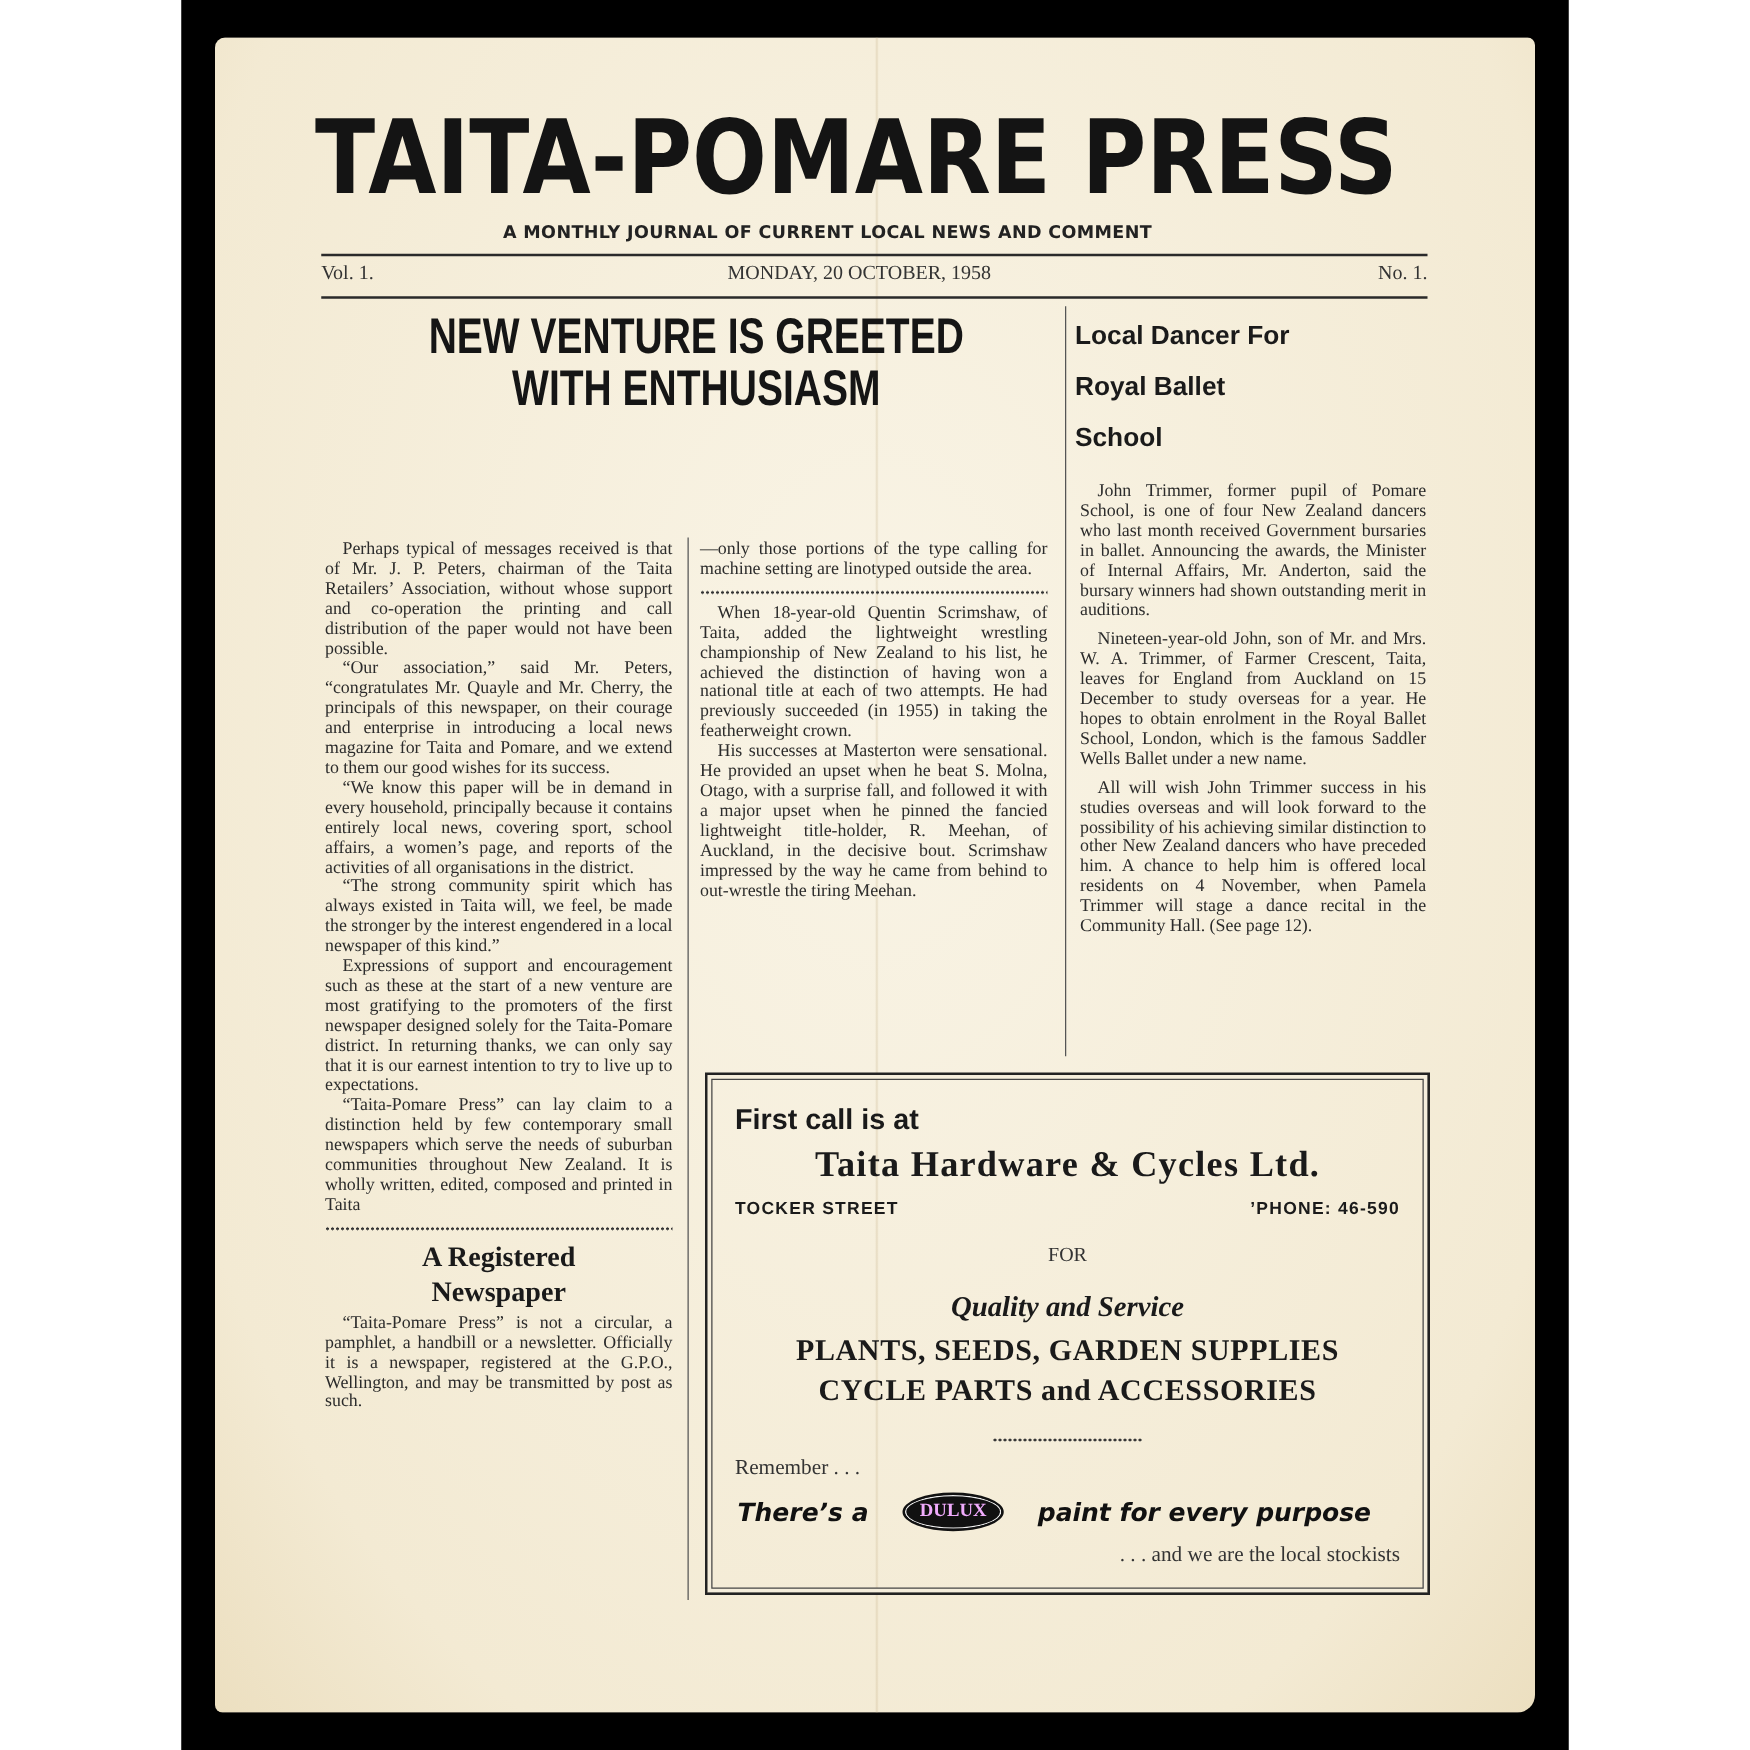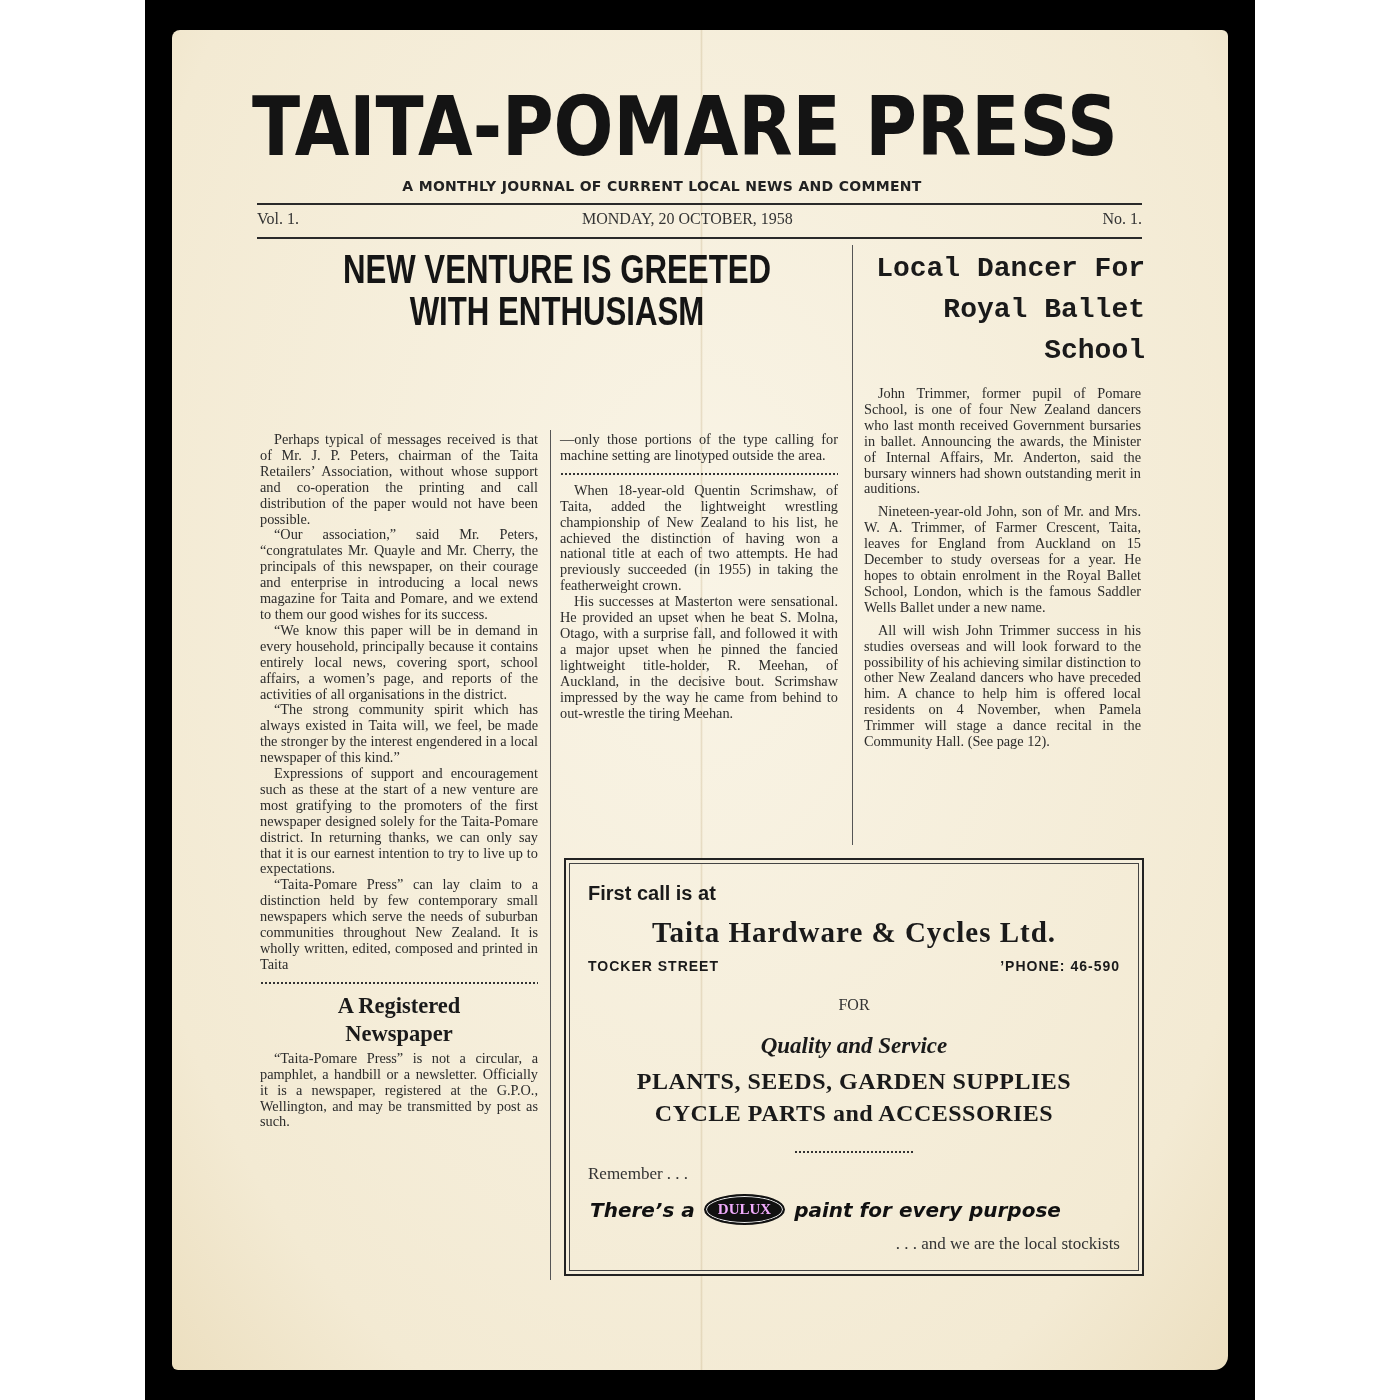--- a/index.html
+++ b/index.html
@@ -63,39 +63,39 @@
   .dots {
     height: 6px; margin: 7px 0 6px 0;
     background-image: radial-gradient(circle, #333 1px, transparent 1.3px);
     background-size: 4px 6px; background-repeat: repeat-x;
   }
   .subhead {
     font-family: "Liberation Serif", serif; font-weight: bold; font-size: 22.5px; line-height: 28px;
     text-align: center; color: #1a1a1a; margin: 4px 0 3px 0;
   }
   .headline-side {
-    position: absolute; left: 688px; top: 218px; width: 285px; text-align: right;
-    font-family: Liberation Mono, monospace; font-weight: bold; font-size: 28px; line-height: 41px; color: #1a1a1a;
+    position: absolute; left: 688px; top: 218px; width: 285px; text-align: left;
+    font-family: Liberation Sans, sans-serif; font-weight: bold; font-size: 21px; line-height: 41px; color: #1a1a1a;
   }
   .ad {
     position: absolute; left: 392px; top: 828px; width: 576px; height: 414px;
     border: 2px solid #222; box-shadow: inset 0 0 0 3px #f5eedc, inset 0 0 0 4px #444;
   }
   .ad .line { position: absolute; left: 0; width: 100%; text-align: center; }
-  .ad-first { position: absolute; left: 22px; top: 22px; font-family: "Liberation Sans", sans-serif; font-weight: bold; font-size: 20px; }
+  .ad-first { position: absolute; left: 22px; top: 22px; font-family: "Liberation Sans", sans-serif; font-weight: bold; font-size: 23px; }
   .ad-name { top: 56px; font-family: "Liberation Serif", serif; font-weight: bold; font-size: 29px; letter-spacing: 1px; }
   .ad-street { position: absolute; left: 22px; top: 98px; font-family: "Liberation Sans", sans-serif; font-weight: bold; font-size: 14px; letter-spacing: 1px; }
   .ad-phone { position: absolute; right: 22px; top: 98px; font-family: "Liberation Sans", sans-serif; font-weight: bold; font-size: 14px; letter-spacing: 1px; }
   .ad-for { top: 136px; font-family: "Liberation Serif", serif; font-size: 16px; color: #333; }
   .ad-quality { top: 173px; font-family: "Liberation Serif", serif; font-style: italic; font-weight: bold; font-size: 23px; }
   .ad-plants { top: 208px; font-family: "Liberation Serif", serif; font-weight: bold; font-size: 24px; letter-spacing: 0.5px; }
   .ad-cycle { top: 240px; font-family: "Liberation Serif", serif; font-weight: bold; font-size: 24px; letter-spacing: 0.5px; }
   .ad-dots { position: absolute; left: 228px; top: 282px; width: 120px; }
   .ad-remember { position: absolute; left: 22px; top: 304px; font-family: "Liberation Serif", serif; font-size: 17px; color: #333; }
-  .ad-slogan { position: absolute; left: 24px; top: 334px; font-family: "DejaVu Sans", sans-serif; font-style: italic; font-weight: bold; font-size: 20px; color: #111; display: flex; align-items: center; gap: 9px; }
+  .ad-slogan { position: absolute; left: 24px; top: 334px; font-family: "DejaVu Sans", sans-serif; font-style: italic; font-weight: bold; font-size: 20px; color: #111; display: flex; align-items: center; gap: 27px; }
   .dulux-badge {
     display: inline-block; background: #111; color: #f0abfc; border-radius: 50%/50%;
     font-family: Liberation Serif, serif; font-style: normal; font-weight: bold; font-size: 15px;
     padding: 5px 12px; border: 2px solid #111; box-shadow: inset 0 0 0 1px #eee;
   }
   .ad-stockists { position: absolute; right: 22px; top: 374px; font-family: "Liberation Serif", serif; font-size: 17px; color: #333; }
 </style>
 </head>
 <body>
 

